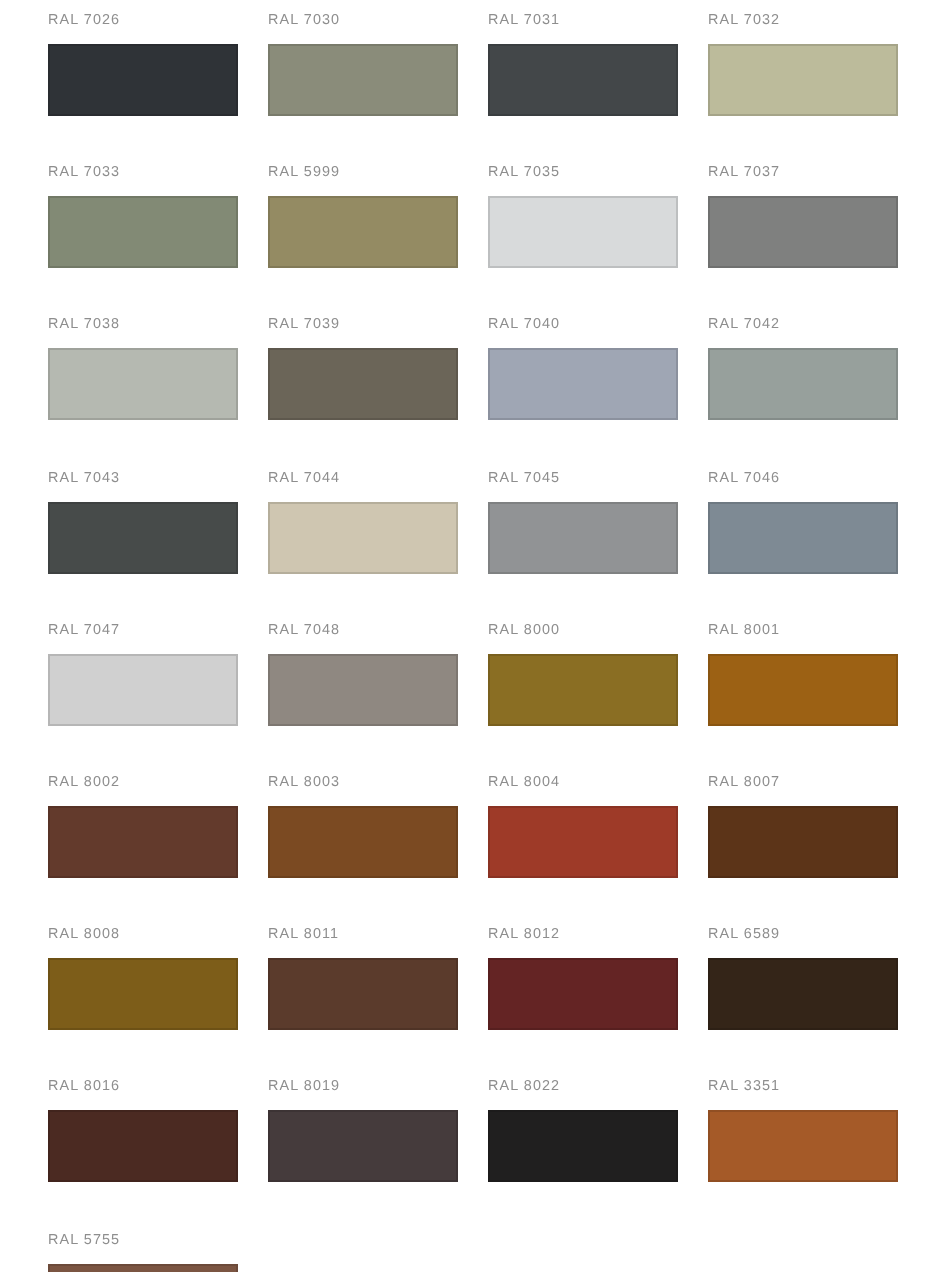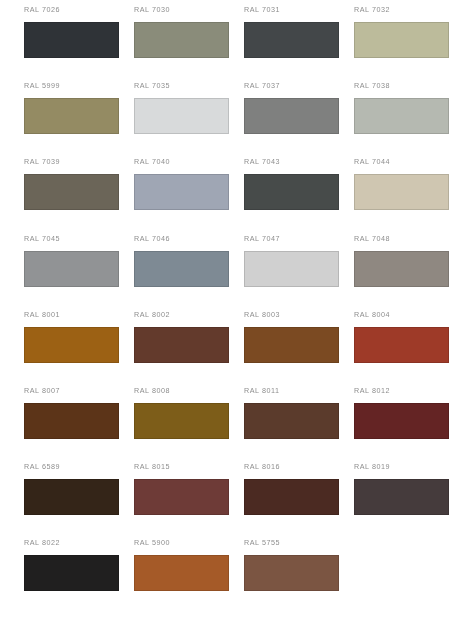--- a/index.html
+++ b/index.html
@@ -76,20 +76,24 @@
       </div>
       <div class="swatch-cell">
         <span class="swatch-label">RAL 7031</span>
         <span class="swatch-chip" style="background-color: rgb(67, 71, 73);"></span>
       </div>
       <div class="swatch-cell">
         <span class="swatch-label">RAL 7032</span>
         <span class="swatch-chip" style="background-color: rgb(188, 187, 155);"></span>
       </div>
       <div class="swatch-cell">
+        <span class="swatch-label">RAL 7033</span>
+        <span class="swatch-chip" style="background-color: rgb(130, 138, 117);"></span>
+      </div>
+      <div class="swatch-cell">
         <span class="swatch-label">RAL 5999</span>
         <span class="swatch-chip" style="background-color: rgb(148, 139, 99);"></span>
       </div>
       <div class="swatch-cell">
         <span class="swatch-label">RAL 7035</span>
         <span class="swatch-chip" style="background-color: rgb(216, 218, 219);"></span>
       </div>
       <div class="swatch-cell">
         <span class="swatch-label">RAL 7037</span>
         <span class="swatch-chip" style="background-color: rgb(127, 128, 127);"></span>
@@ -100,20 +104,24 @@
       </div>
       <div class="swatch-cell">
         <span class="swatch-label">RAL 7039</span>
         <span class="swatch-chip" style="background-color: rgb(107, 101, 88);"></span>
       </div>
       <div class="swatch-cell">
         <span class="swatch-label">RAL 7040</span>
         <span class="swatch-chip" style="background-color: rgb(159, 166, 180);"></span>
       </div>
       <div class="swatch-cell">
+        <span class="swatch-label">RAL 7042</span>
+        <span class="swatch-chip" style="background-color: rgb(151, 160, 156);"></span>
+      </div>
+      <div class="swatch-cell">
         <span class="swatch-label">RAL 7043</span>
         <span class="swatch-chip" style="background-color: rgb(71, 75, 74);"></span>
       </div>
       <div class="swatch-cell">
         <span class="swatch-label">RAL 7044</span>
         <span class="swatch-chip" style="background-color: rgb(207, 198, 177);"></span>
       </div>
       <div class="swatch-cell">
         <span class="swatch-label">RAL 7045</span>
         <span class="swatch-chip" style="background-color: rgb(145, 147, 149);"></span>
@@ -124,20 +132,24 @@
       </div>
       <div class="swatch-cell">
         <span class="swatch-label">RAL 7047</span>
         <span class="swatch-chip" style="background-color: rgb(208, 208, 208);"></span>
       </div>
       <div class="swatch-cell">
         <span class="swatch-label">RAL 7048</span>
         <span class="swatch-chip" style="background-color: rgb(143, 136, 129);"></span>
       </div>
       <div class="swatch-cell">
+        <span class="swatch-label">RAL 8000</span>
+        <span class="swatch-chip" style="background-color: rgb(138, 110, 35);"></span>
+      </div>
+      <div class="swatch-cell">
         <span class="swatch-label">RAL 8001</span>
         <span class="swatch-chip" style="background-color: rgb(156, 97, 20);"></span>
       </div>
       <div class="swatch-cell">
         <span class="swatch-label">RAL 8002</span>
         <span class="swatch-chip" style="background-color: rgb(99, 58, 44);"></span>
       </div>
       <div class="swatch-cell">
         <span class="swatch-label">RAL 8003</span>
         <span class="swatch-chip" style="background-color: rgb(123, 74, 34);"></span>
@@ -160,37 +172,33 @@
       </div>
       <div class="swatch-cell">
         <span class="swatch-label">RAL 8012</span>
         <span class="swatch-chip" style="background-color: rgb(100, 36, 36);"></span>
       </div>
       <div class="swatch-cell">
         <span class="swatch-label">RAL 6589</span>
         <span class="swatch-chip" style="background-color: rgb(52, 37, 24);"></span>
       </div>
       <div class="swatch-cell">
-        <span class="swatch-label">RAL 8015</span>
-        <span class="swatch-chip" style="background-color: rgb(110, 59, 55);"></span>
-      </div>
-      <div class="swatch-cell">
         <span class="swatch-label">RAL 8016</span>
         <span class="swatch-chip" style="background-color: rgb(75, 42, 34);"></span>
       </div>
       <div class="swatch-cell">
         <span class="swatch-label">RAL 8019</span>
         <span class="swatch-chip" style="background-color: rgb(69, 59, 60);"></span>
       </div>
       <div class="swatch-cell">
         <span class="swatch-label">RAL 8022</span>
         <span class="swatch-chip" style="background-color: rgb(32, 31, 31);"></span>
       </div>
       <div class="swatch-cell">
-        <span class="swatch-label">RAL 5900</span>
+        <span class="swatch-label">RAL 3351</span>
         <span class="swatch-chip" style="background-color: rgb(165, 90, 40);"></span>
       </div>
       <div class="swatch-cell">
         <span class="swatch-label">RAL 5755</span>
         <span class="swatch-chip" style="background-color: rgb(123, 85, 66);"></span>
       </div>
     </div>
 </div>
 
 </body></html>

